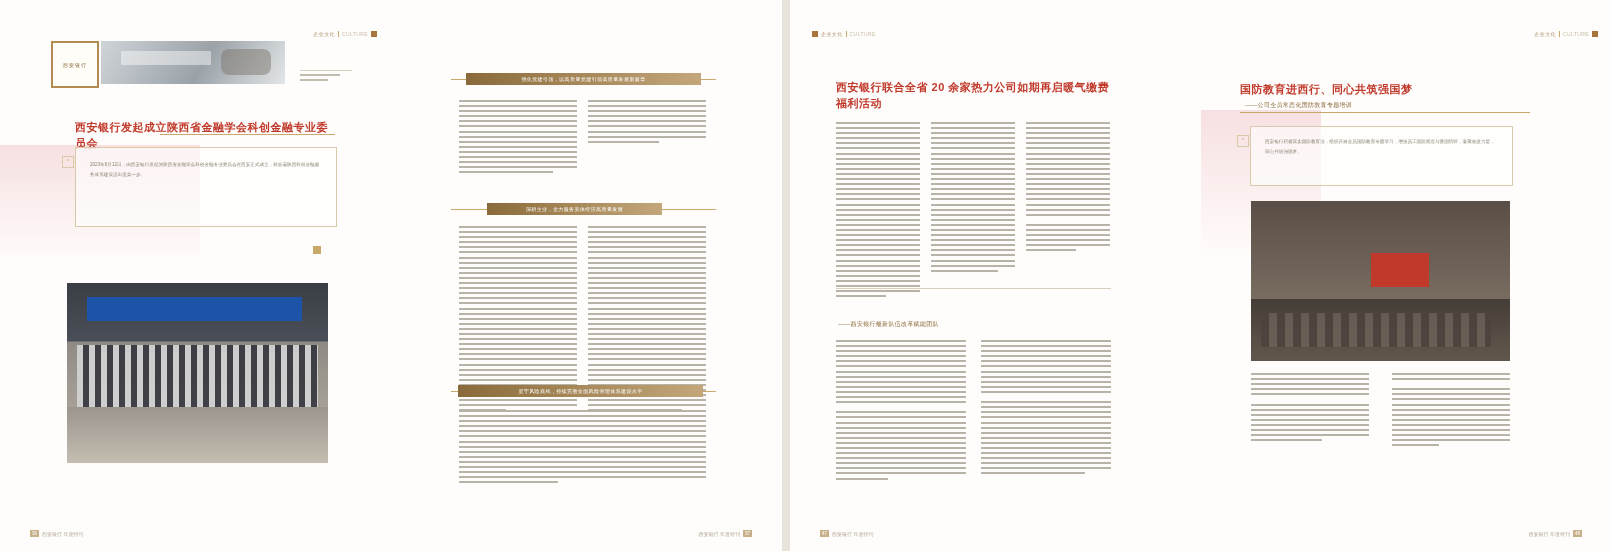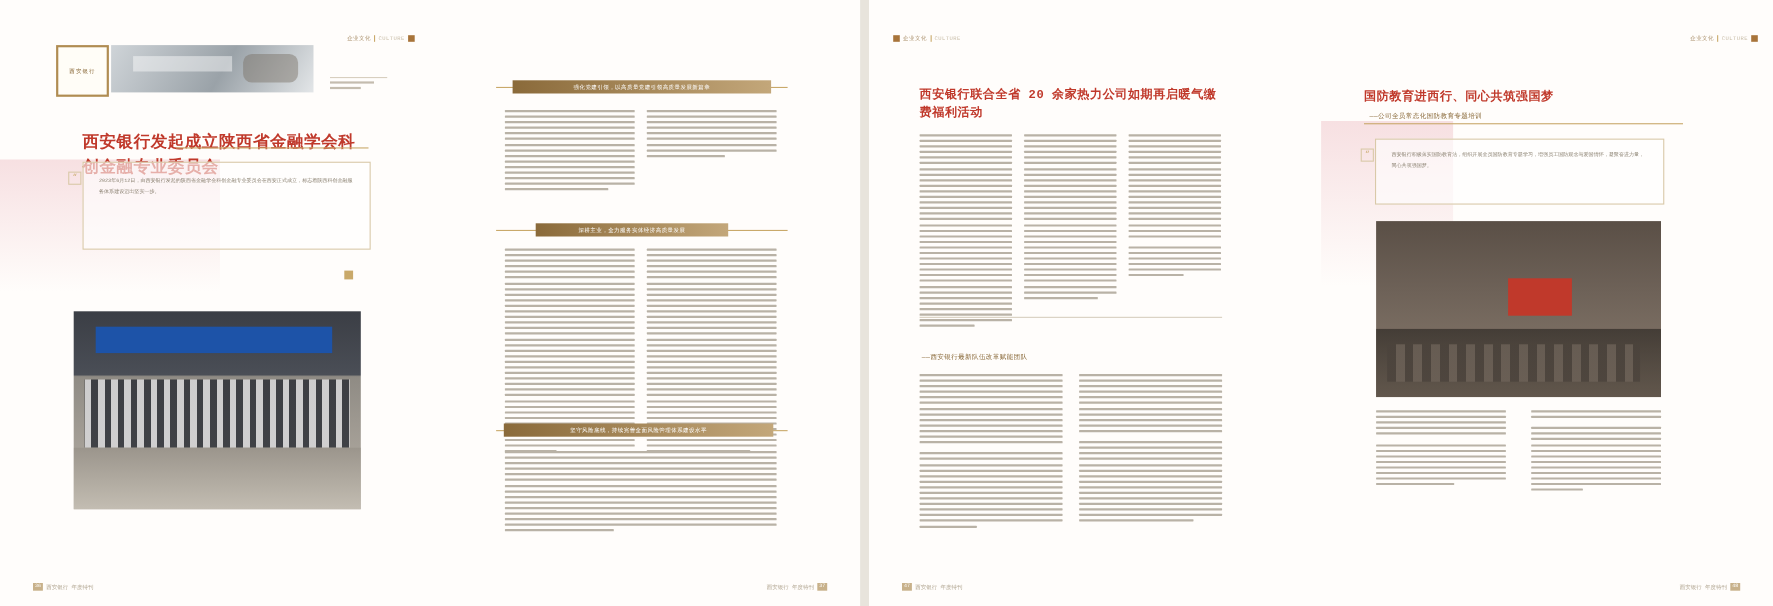--- a/index.html
+++ b/index.html
@@ -14,21 +14,20 @@
     height: 551px;
     background: #f2efe9;
     overflow: hidden;
   }
   .spread {
     position: absolute;
     top: 0;
     height: 551px;
     background: #fdfcfa;
     overflow: hidden;
-    font-family: Liberation Mono, monospace;
   }
   .spread-left  { left: 0;   width: 782px; }
   .spread-right { left: 790px; width: 822px; }
   .gutter {
     position: absolute;
     left: 782px;
     top: 0;
     width: 8px;
     height: 551px;
     background: #e8e4dc;
@@ -200,21 +199,21 @@
       <div class="photo" style="left:101px;top:41px;width:184px;height:43px;background:linear-gradient(120deg,#cfd4d8,#9aa2a8 55%,#e3e6e8);">
         <div style="position:absolute;left:20px;top:10px;width:90px;height:14px;background:rgba(255,255,255,.45);"></div>
         <div style="position:absolute;left:120px;top:8px;width:50px;height:26px;background:rgba(120,110,100,.45);border-radius:8px;"></div>
       </div>
       <div class="caption" style="left:300px;top:70px;width:60px;">
         <div class="rule-thin" style="width:52px;margin-bottom:3px;"></div>
         <div style="height:2px;background:#c4bcae;width:40px;margin-bottom:3px;"></div>
         <div style="height:2px;background:#c4bcae;width:28px;"></div>
       </div>
 
-      <div class="hl-title" style="position:absolute;left:75px;top:120px;width:260px;font-size:15px;">西安银行发起成立陕西省金融学会科创金融专业委员会</div>
+      <div class="hl-title" style="position:absolute;left:75px;top:120px;width:260px;font-size:11px;">西安银行发起成立陕西省金融学会科创金融专业委员会</div>
       <div class="rule-gold" style="position:absolute;left:160px;top:134px;width:175px;"></div>
 
       <div class="quote-box" style="left:75px;top:147px;width:260px;height:78px;">
         <div class="qm">“</div>
         <div style="position:absolute;left:14px;top:12px;right:14px;font-size:4.6px;line-height:2.2;color:#8d8474;">2023年6月12日，由西安银行发起的陕西省金融学会科创金融专业委员会在西安正式成立，标志着陕西科创金融服务体系建设迈出坚实一步。</div>
       </div>
       <div class="sq-mark" style="left:313px;top:246px;"></div>
 
       <div class="photo" style="left:67px;top:283px;width:261px;height:180px;background:linear-gradient(180deg,#3b3e45 0%,#4a4e56 32%,#8f8b84 33%,#b9b2a8 100%);">
         <div style="position:absolute;left:20px;top:14px;width:215px;height:24px;background:#1d53a8;"></div>

